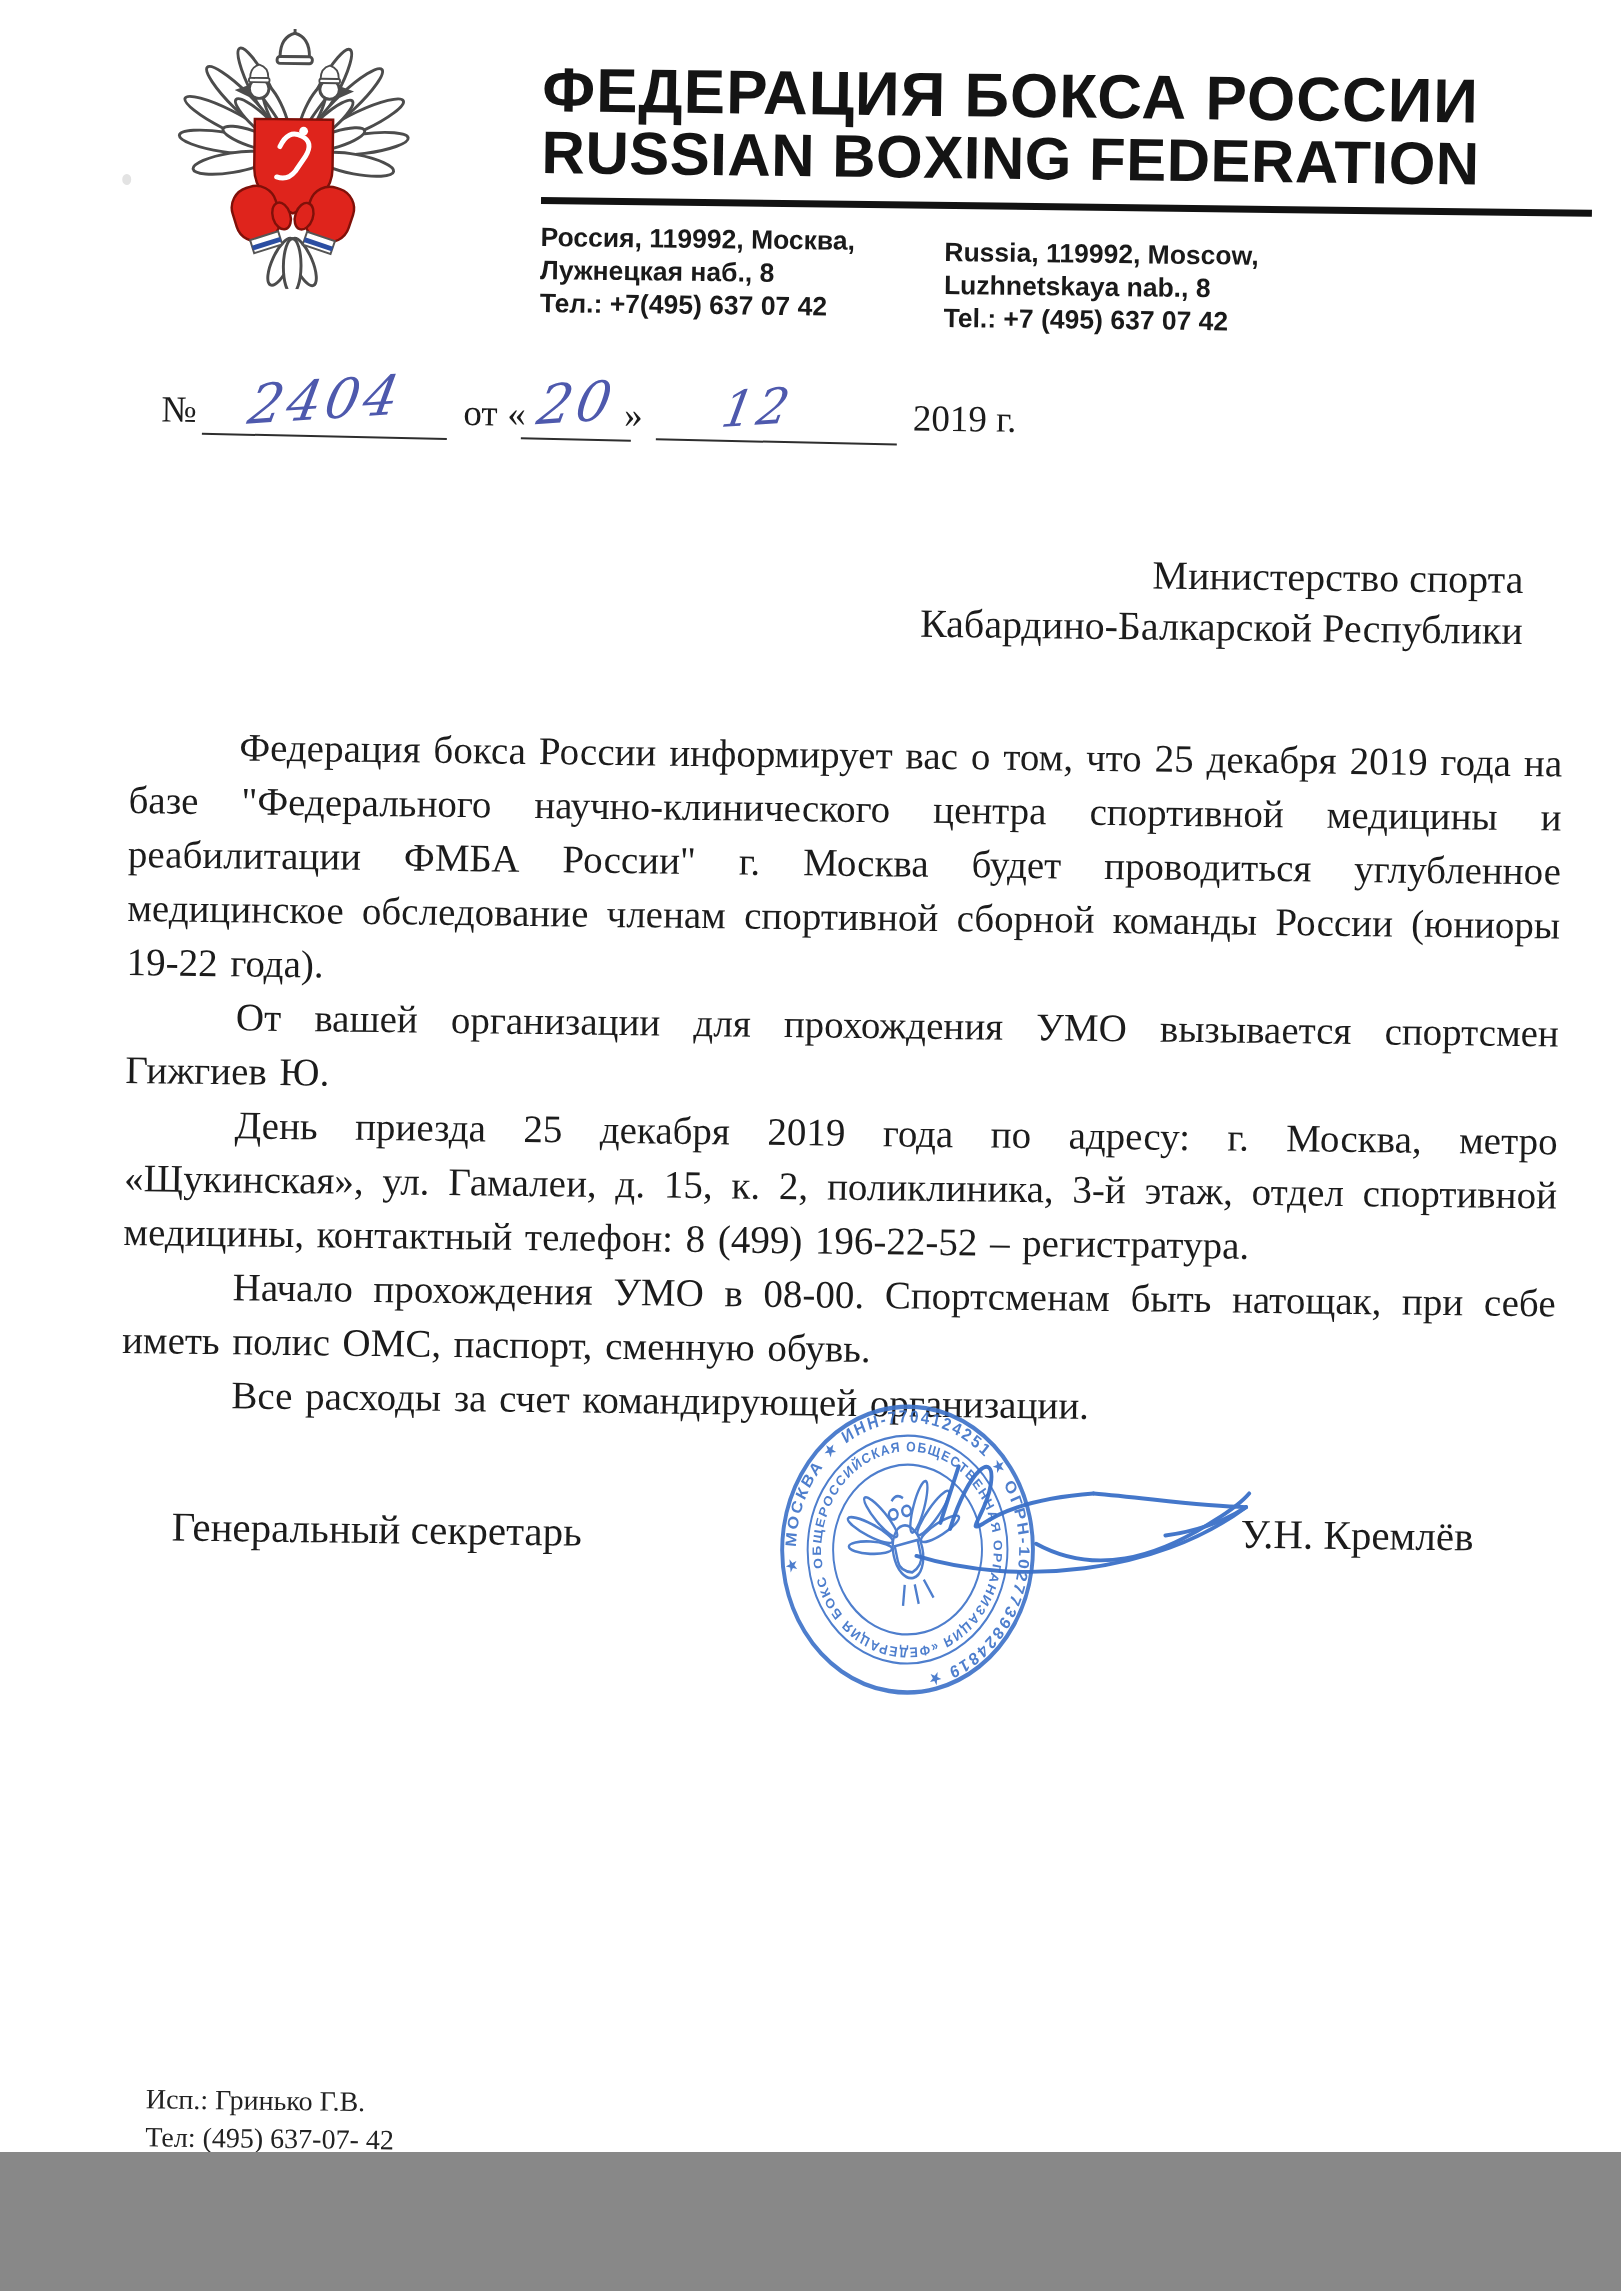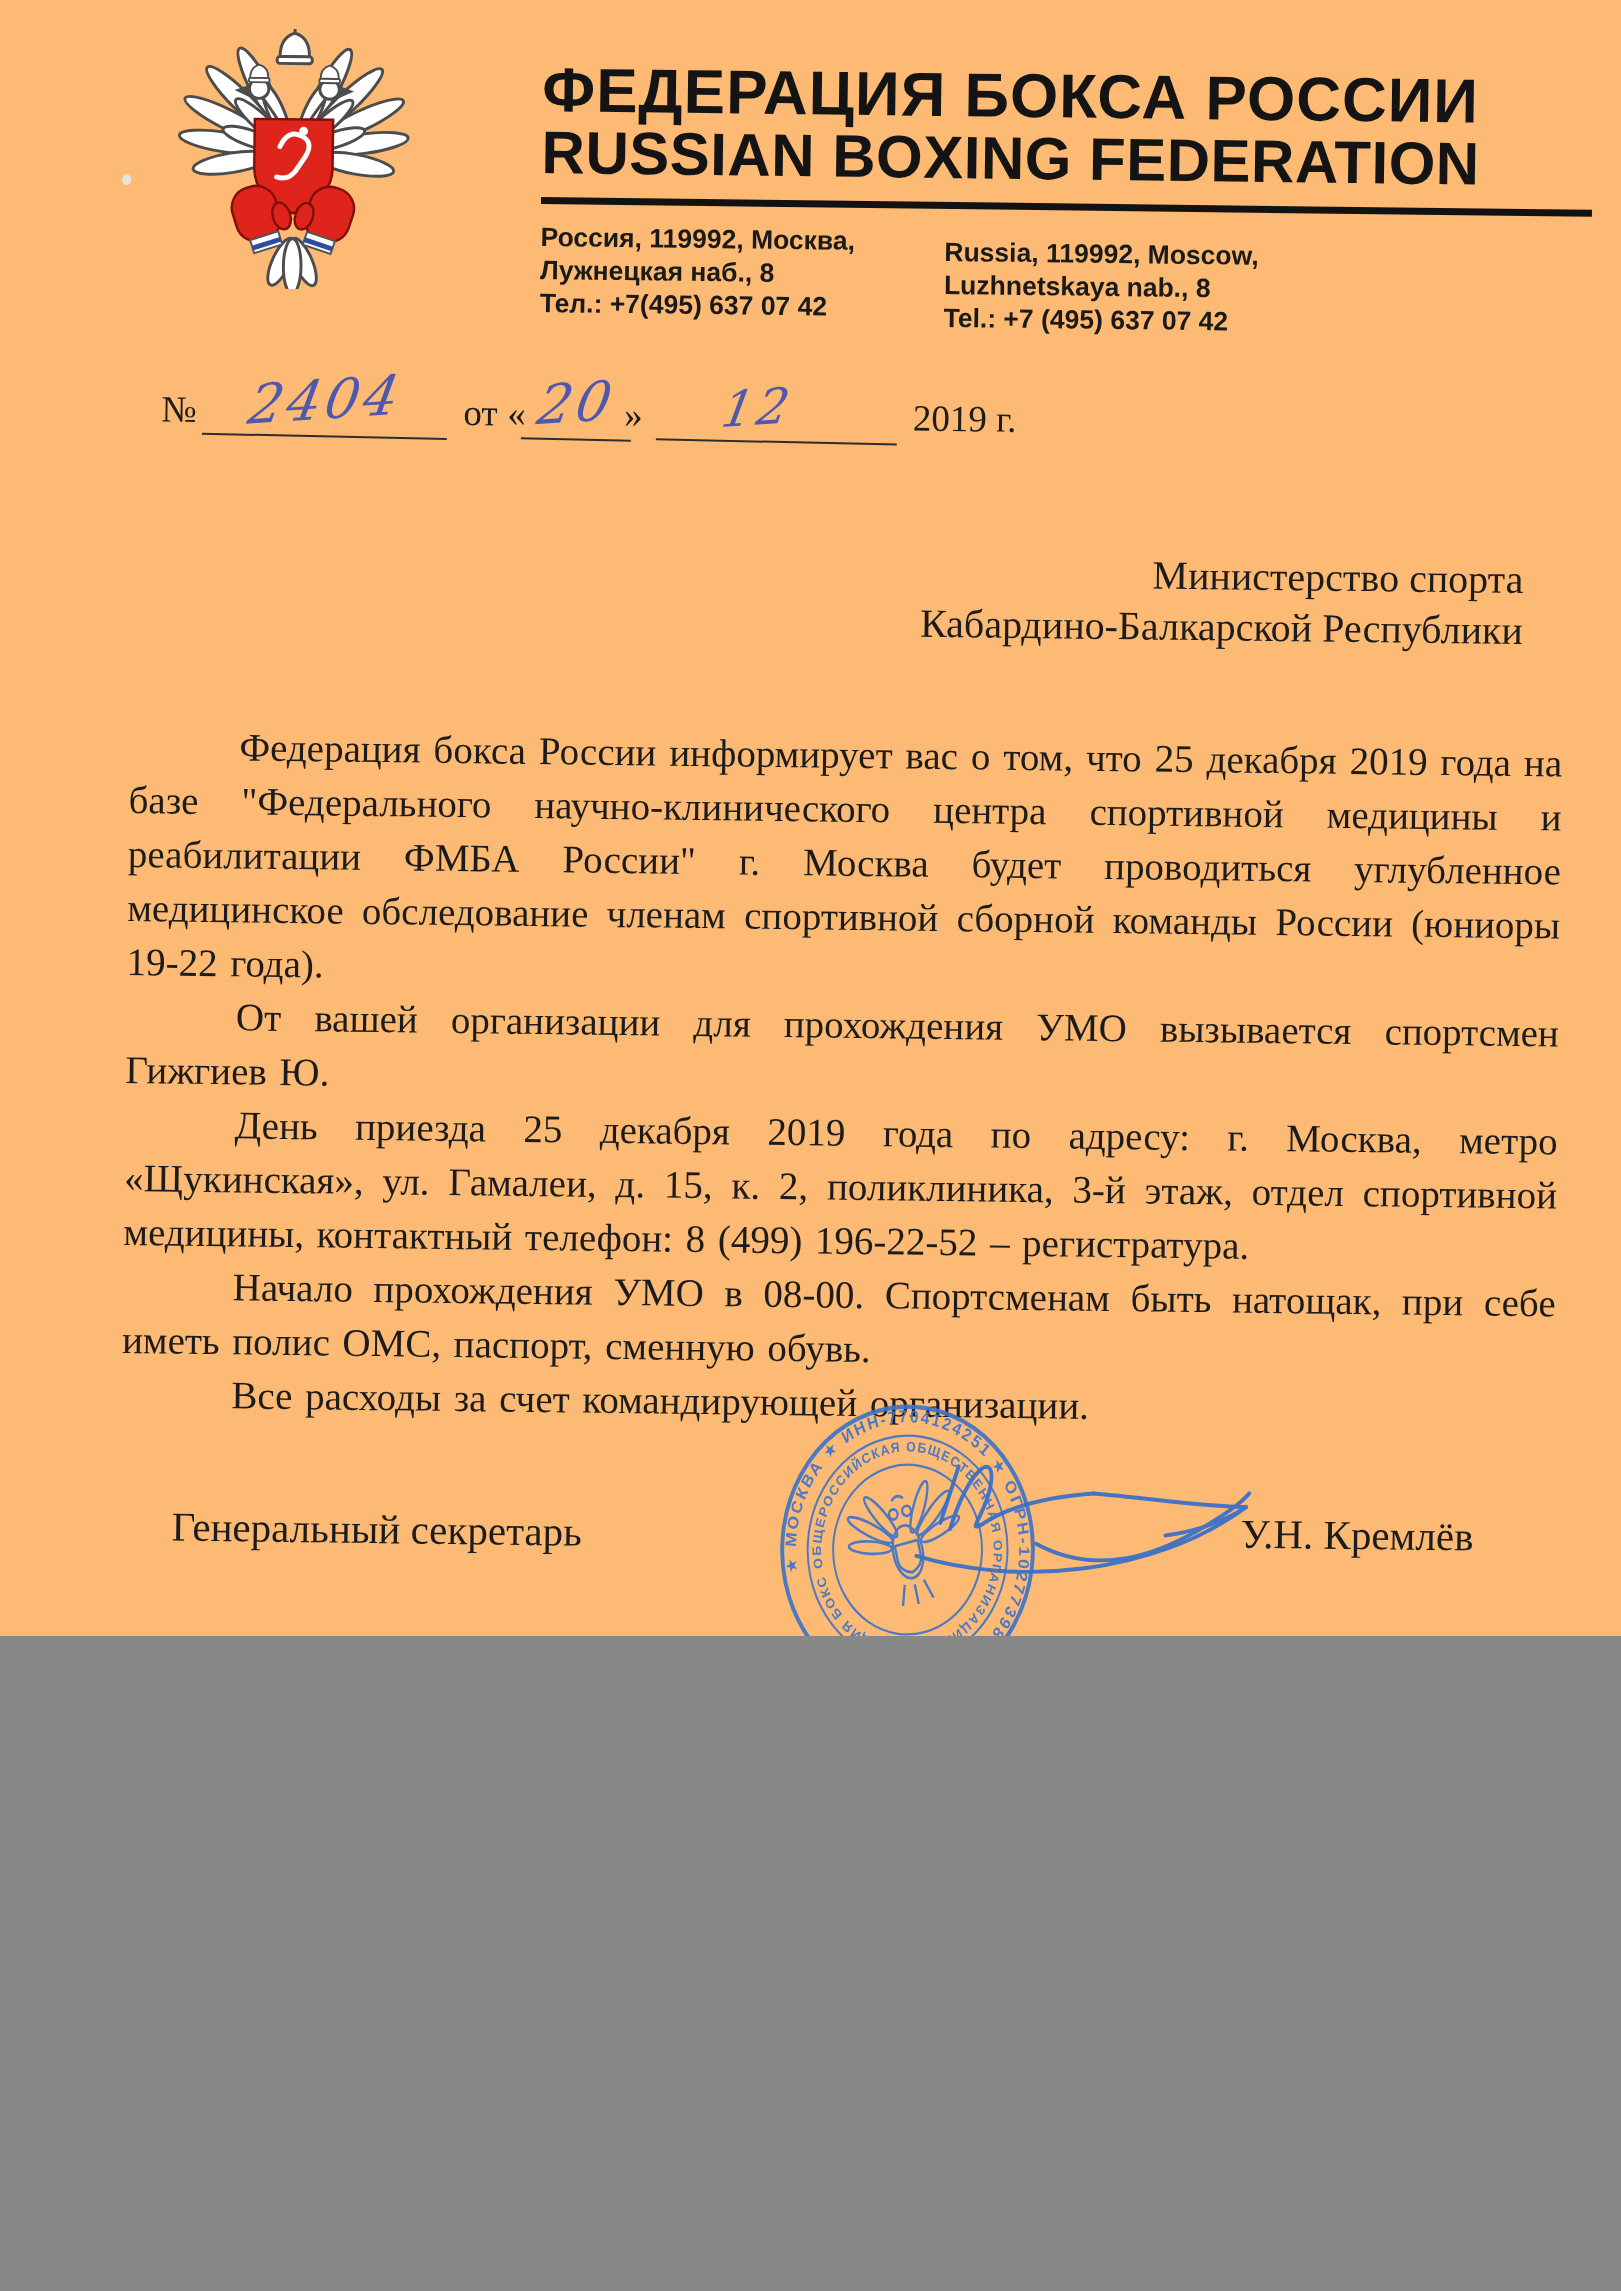--- a/index.html
+++ b/index.html
@@ -1,16 +1,16 @@
 <!DOCTYPE html>
 <html><head>
 <meta charset="utf-8">
 <style>
   html,body{margin:0;padding:0;background:#888;}
-  .page{position:relative;width:1621px;height:1636px;background:#fdba74;overflow:hidden;
+  .page{position:relative;width:1621px;height:2152px;background:#ffffff;overflow:hidden;
         font-family:"Liberation Serif","DejaVu Serif",serif;color:#1c1c1c;margin:0 auto;}
   .tilt{position:absolute;inset:0;transform:rotate(0.7deg);transform-origin:294px 118px;}
 
   
   .emblem{position:absolute;left:155px;top:29px;}
   .titleblock{position:absolute;left:542px;top:55px;width:1051px;
               border-bottom:7.8px solid #121212;padding-bottom:11.8px;
               font-family:"Liberation Sans","DejaVu Sans",sans-serif;color:#141414;}
   .title-ru{font-size:62px;font-weight:bold;letter-spacing:1px;line-height:1.04;white-space:nowrap;}
   .title-en{font-size:60px;font-weight:bold;letter-spacing:0.5px;line-height:1.04;white-space:nowrap;}

